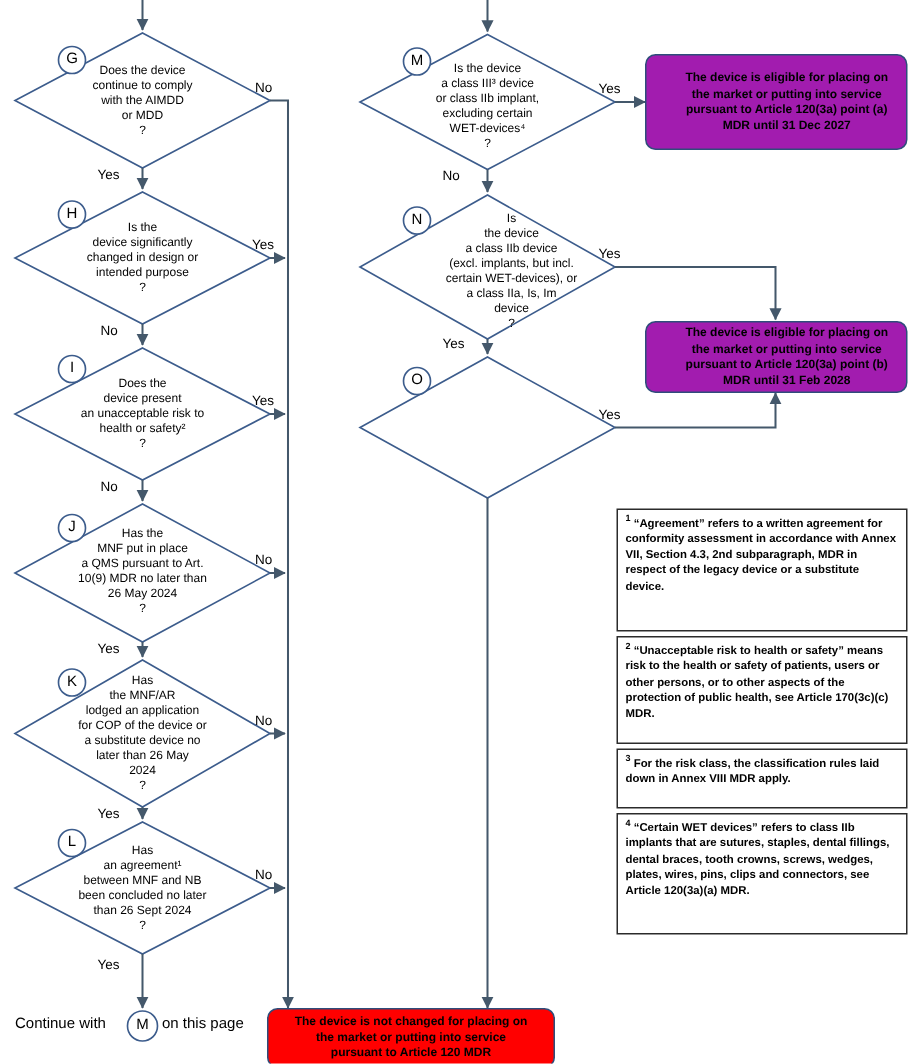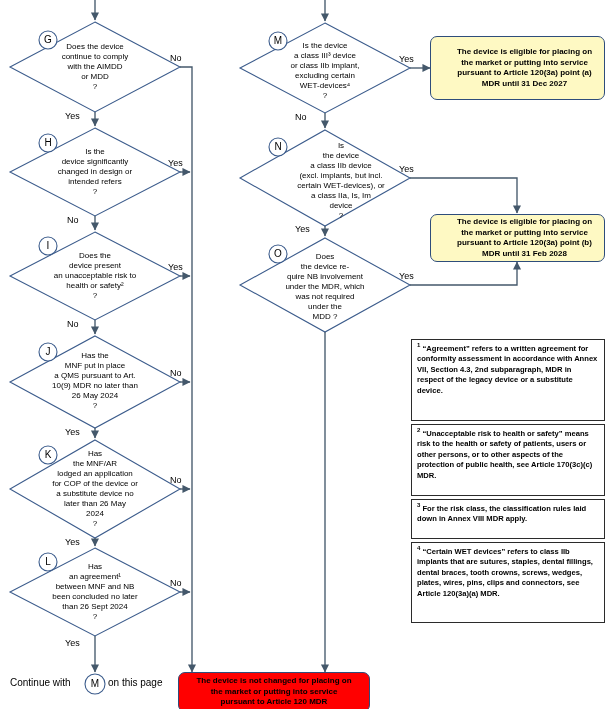--- a/index.html
+++ b/index.html
@@ -47,21 +47,21 @@
     box-sizing:border-box;
     border-radius:7px;
     text-align:center;
     font-size:8px;
     line-height:10.5px;
     font-weight:bold;
     display:flex;align-items:center;justify-content:center;
     padding:3px 6px;
   }
   .green{
-    background:#fef9c3;
+    background:#a21caf;
     border:1.2px solid #2e4d7b;
     color:#000;
     padding-left:20px;
   }
   .red{
     background:#ff0000;
     border:1.2px solid #2e4d7b;
     color:#000;
   }
   .termbox b{font-weight:bold;}
@@ -182,21 +182,21 @@
   <div class="tag" style="left:269px;top:245px;">O</div>
 
   <div class="dlabel" style="left:18px;top:42px;width:154px;">Does the device
 continue to comply
 with the AIMDD
 or MDD
 ?</div>
   <div class="dlabel" style="left:16px;top:147px;width:158px;">Is the
 device significantly
 changed in design or
-intended refers
+intended purpose
 ?</div>
   <div class="dlabel" style="left:14px;top:251px;width:162px;">Does the
 device present
 an unacceptable risk to
 health or safety²
 ?</div>
   <div class="dlabel" style="left:10px;top:351px;width:170px;">Has the
 MNF put in place
 a QMS pursuant to Art.
 10(9) MDR no later than
@@ -223,27 +223,20 @@
 WET-devices⁴
 ?</div>
   <div class="dlabel" style="left:256px;top:141px;width:170px;">Is
 the device
 a class IIb device
 (excl. implants, but incl.
 certain WET-devices), or
 a class IIa, Is, Im
 device
 ?</div>
-  <div class="dlabel" style="left:240px;top:252px;width:170px;">Does
-the device re-
-quire NB involvement
-under the MDR, which
-was not required
-under the
-MDD ?</div>
 
   <div class="elabel" style="left:170px;top:53px;">No</div>
   <div class="elabel" style="left:65px;top:111px;">Yes</div>
 
   <div class="elabel" style="left:168px;top:158px;">Yes</div>
   <div class="elabel" style="left:67px;top:215px;">No</div>
 
   <div class="elabel" style="left:168px;top:262px;">Yes</div>
   <div class="elabel" style="left:67px;top:319px;">No</div>
 

